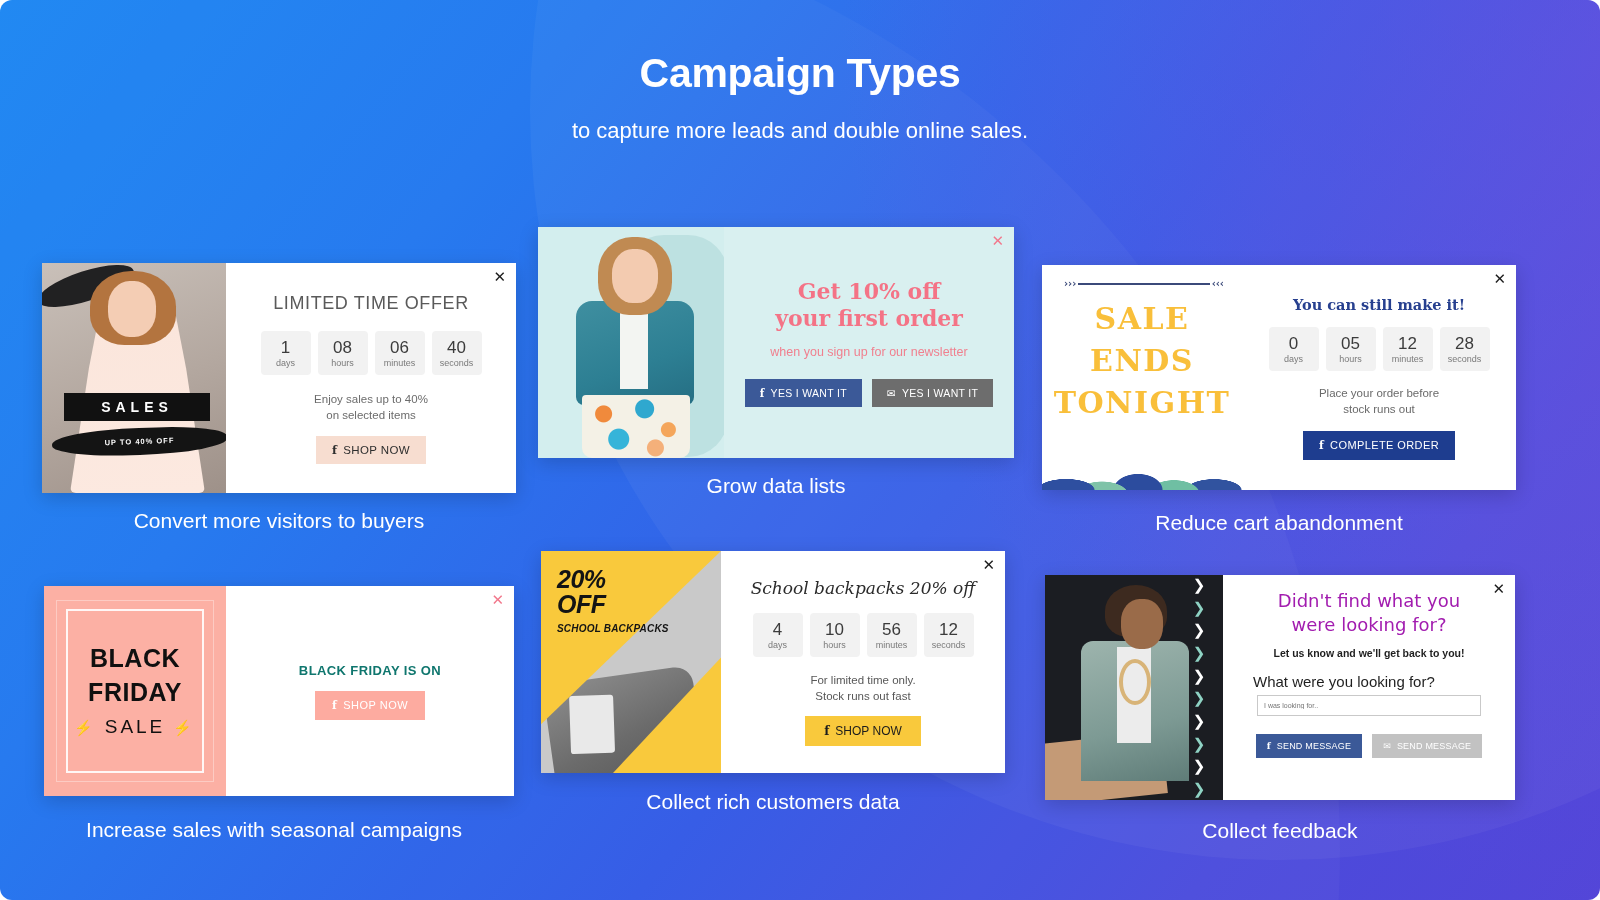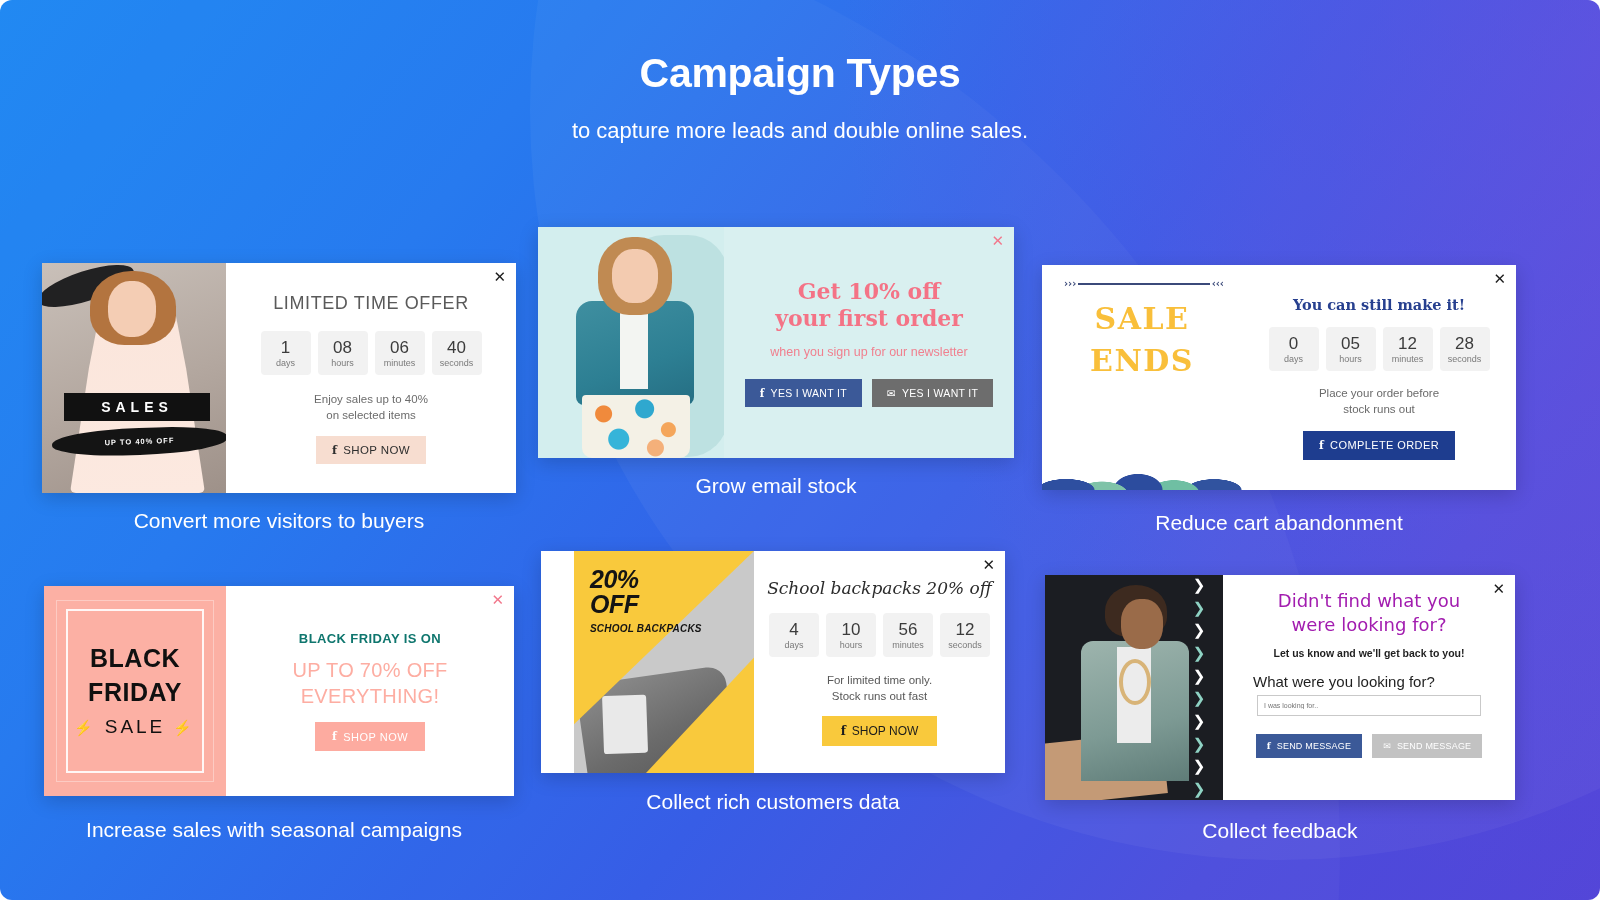--- a/index.html
+++ b/index.html
@@ -185,21 +185,21 @@
   .bf-sale { position: absolute; left: 0; width: 182px; text-align: center; top: 130px;
     font-size: 19px; font-weight: normal; color: #101010; letter-spacing: 3px; }
   .bf-bolt { color: #fff; font-size: 15px; }
   #card4 .t1 { font-size: 13px; font-weight: bold; color: #0f766e; letter-spacing: 0.4px; }
   #card4 .t2 { margin-top: 11px; font-size: 20px; line-height: 26px; color: #fdada2;
     text-align: center; letter-spacing: 0.3px; }
   #card4 .shop { margin-top: 13px; background: #fdaba0; color: #fff;
     font-size: 11px; padding: 8px 17px; letter-spacing: 0.5px; }
 
   
-  #card5 { left: 541px; top: 551px; width: 464px; height: 222px; padding-left: 33px; }
+  #card5 { left: 541px; top: 551px; width: 464px; height: 222px; }
   #card5 .card-media { width: 180px; background: #c9c9c9; }
   .sb-yellow { position: absolute; inset: 0;
     background: #f9c93c; clip-path: polygon(0 0, 100% 0, 0 78%); }
   .sb-yellow2 { position: absolute; inset: 0;
     background: #f9c93c; clip-path: polygon(100% 48%, 100% 100%, 40% 100%); }
   .sb-bag { position: absolute; left: 8px; bottom: -10px; width: 150px; height: 108px;
     background: linear-gradient(160deg,#8e8e8e,#6b6b6b 55%,#565656);
     border-radius: 18px; transform: rotate(-8deg); }
   .sb-bag i { position: absolute; left: 22px; top: 16px; width: 44px; height: 58px;
     background: #e9e9e9; border-radius: 3px; transform: rotate(6deg); }
@@ -325,31 +325,32 @@
           <span class="fb-glyph">f</span>
           <span>YES I WANT IT</span>
         </div>
         <div class="btn btn-mail">
           <span>✉</span>
           <span>YES I WANT IT</span>
         </div>
       </div>
     </div>
   </div>
-  <div class="caption" style="left:538px; top:474px; width:476px;">Grow email stock</div>
+  <div class="caption" style="left:538px; top:474px; width:476px;">Grow data lists</div>
 
   <div class="card" id="card3">
     <div class="card-media">
       <div class="c3-arrow">
         <b class="l">›››</b>
           <i></i>
           <b class="r">‹‹‹</b>
       </div>
       <div class="c3-word" style="top:36px;">SALE</div>
       <div class="c3-word" style="top:78px;">ENDS</div>
+      <div class="c3-word" style="top:120px;">TONIGHT</div>
       <div class="c3-leaves"></div>
     </div>
     <div class="card-body">
       <div class="close-btn close-white">✕</div>
       <div class="title">You can still make it!</div>
       <div class="countdown">
         <div class="cd-cell">
           <div class="cd-num">0</div>
           <div class="cd-lab">days</div>
         </div>
@@ -386,24 +387,20 @@
       <div class="bf-text" style="top:92px;">FRIDAY</div>
       <div class="bf-sale">
         <span class="bf-bolt">⚡</span>
         <span>SALE</span>
         <span class="bf-bolt">⚡</span>
       </div>
     </div>
     <div class="card-body">
       <div class="close-btn close-pink">✕</div>
       <div class="t1">BLACK FRIDAY IS ON</div>
-      <div class="t2">
-        <div>UP TO 70% OFF</div>
-        <div>EVERYTHING!</div>
-      </div>
       <div class="btn shop">
         <span class="fb-glyph">f</span>
         <span>SHOP NOW</span>
       </div>
     </div>
   </div>
   <div class="caption" style="left:24px; top:818px; width:500px;">Increase sales with seasonal campaigns</div>
 
   <div class="card" id="card5">
     <div class="card-media">

